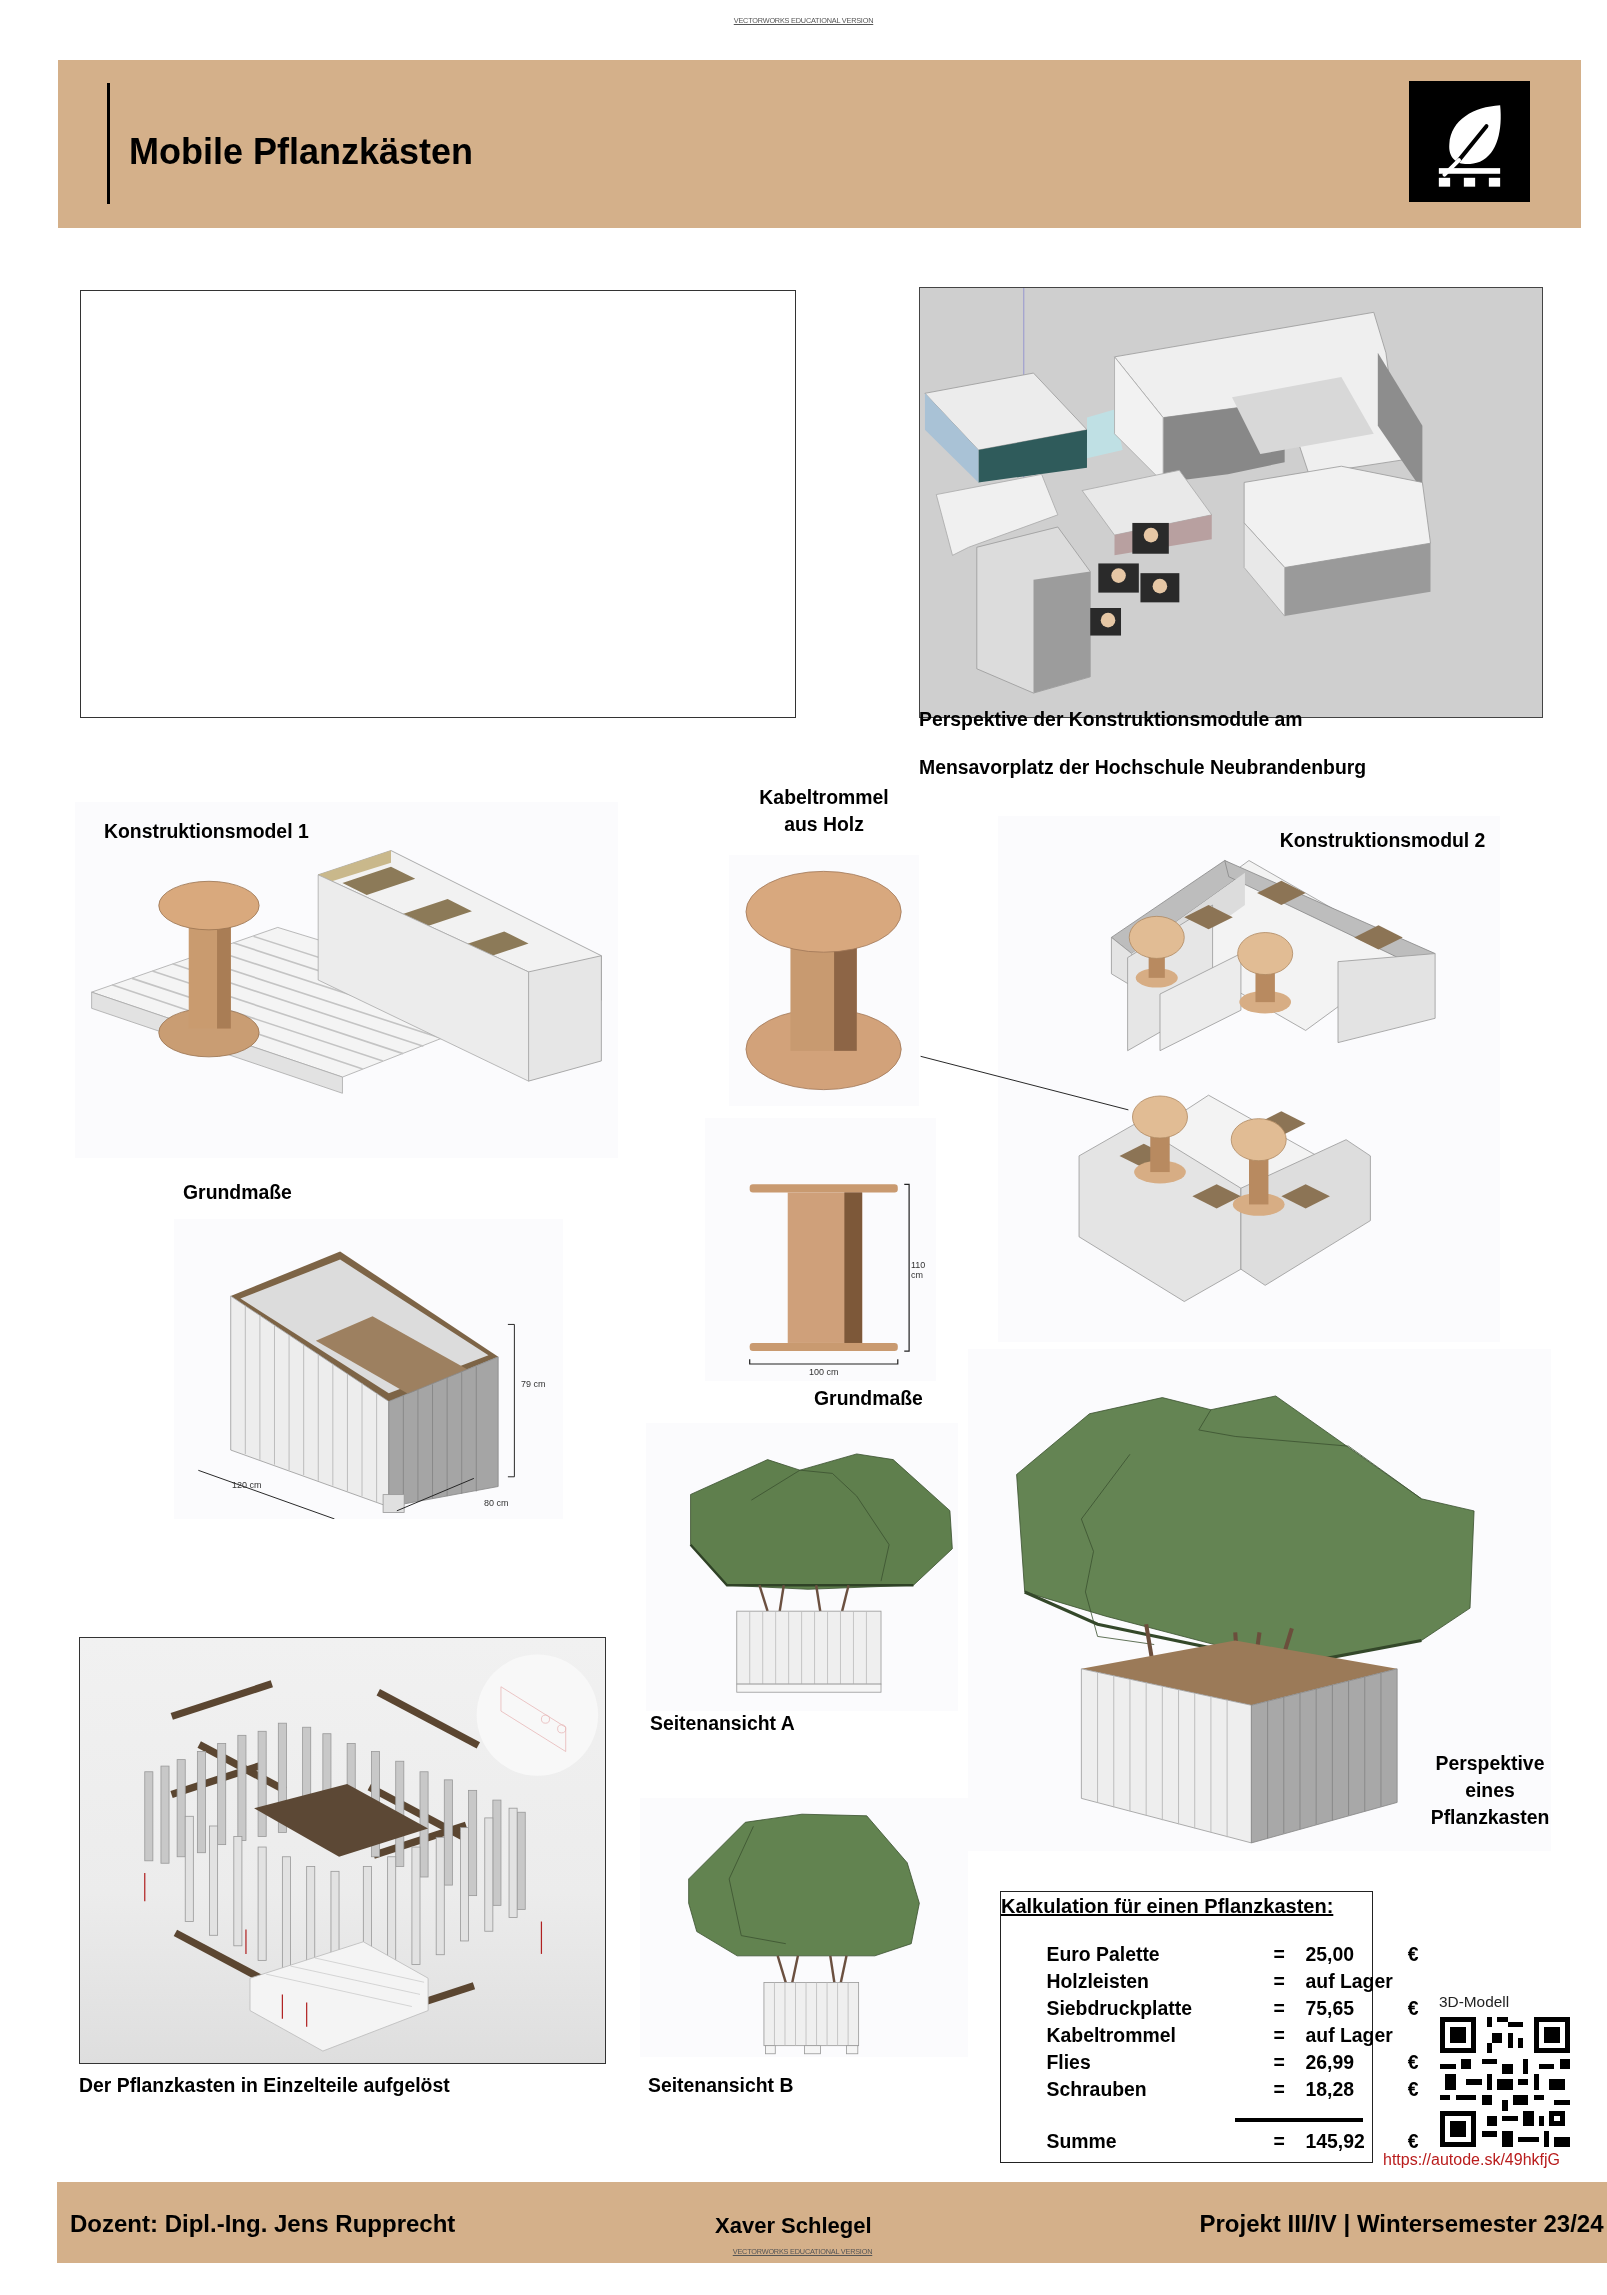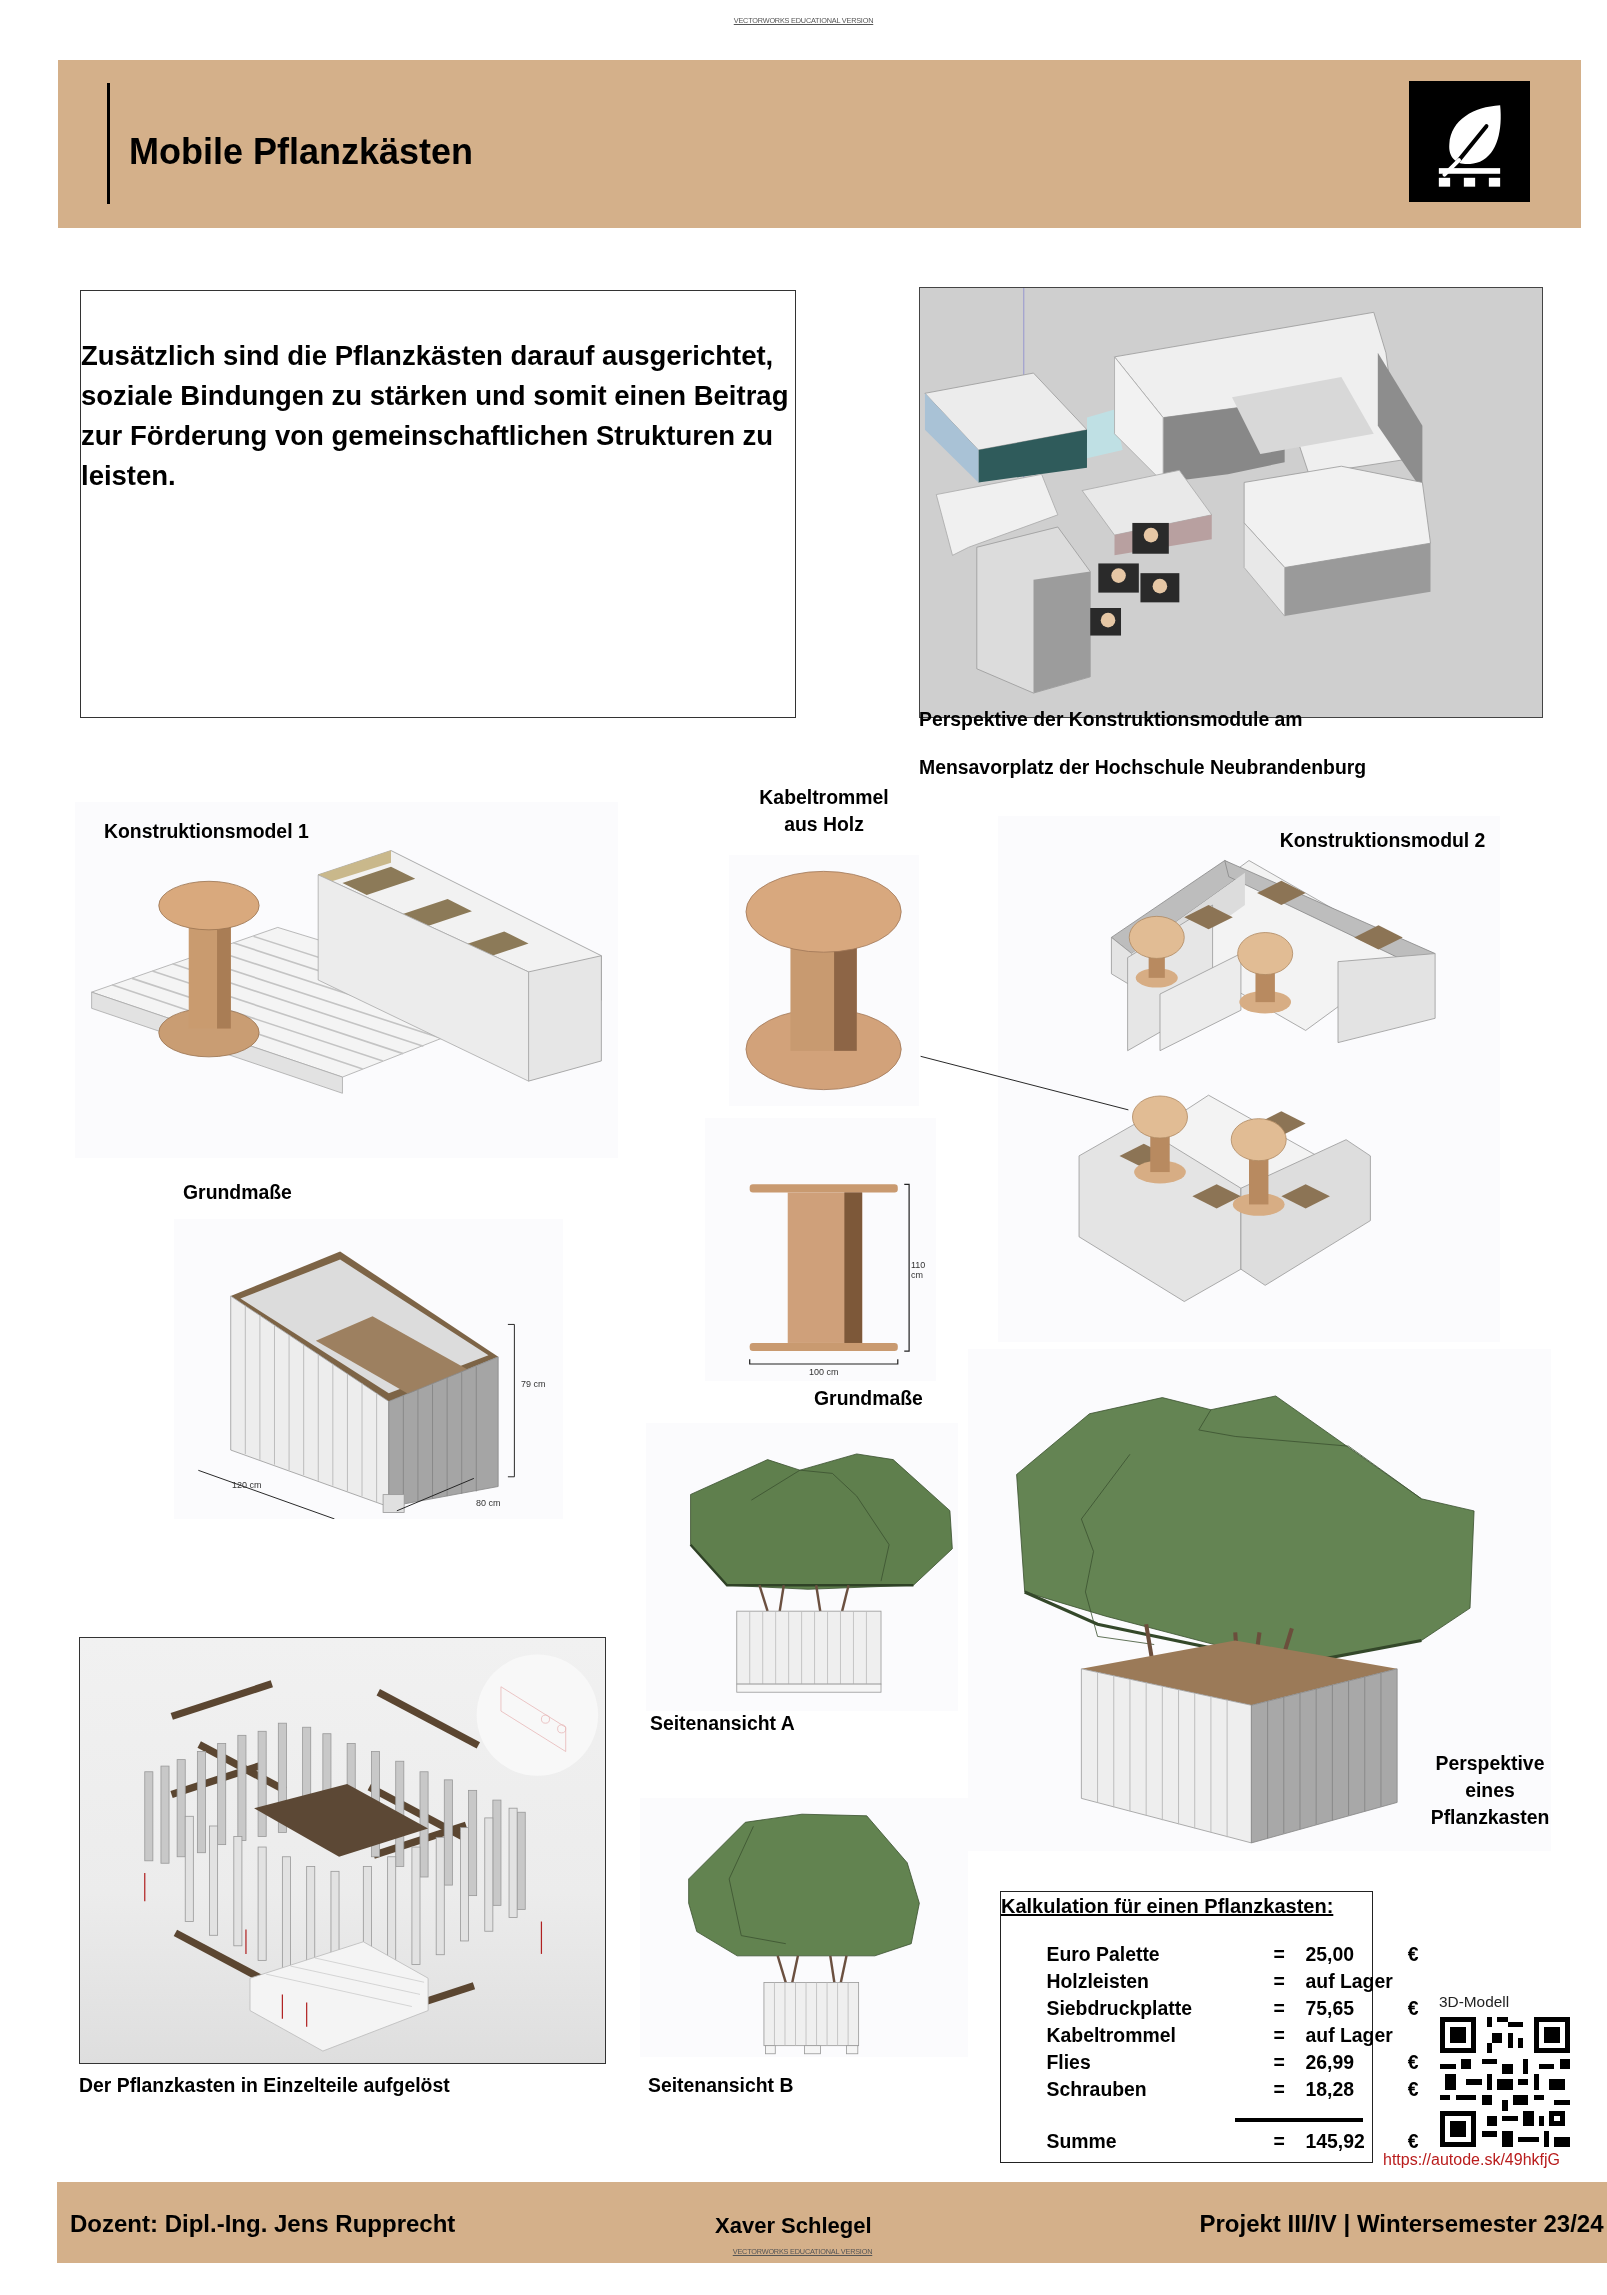--- a/index.html
+++ b/index.html
@@ -32,21 +32,20 @@
       <path d="M62 98 L 44 116" stroke="#fff" stroke-width="5" fill="none" stroke-linecap="round"></path>
       <rect x="37" y="108" width="76" height="7" fill="#fff"></rect>
       <rect x="37" y="120" width="14" height="11" fill="#fff"></rect>
       <rect x="68" y="120" width="14" height="11" fill="#fff"></rect>
       <rect x="99" y="120" width="14" height="11" fill="#fff"></rect>
     </svg>
   </div>
 </div>
 
 <div class="abs" style="left:80px;top:290px;width:716px;height:428px;border:1.2px solid #333;box-sizing:border-box;padding:4.9px 0 0 0;">
-  <p class="b" style="margin:40px 0 0 0;font-size:27.5px;line-height:40px;">Zusätzlich sind die Pflanzkästen darauf ausgerichtet, soziale Bindungen zu stärken und somit einen Beitrag zur Förderung von gemeinschaftlichen Strukturen zu leisten.</p>
 </div>
 
 <div class="abs" style="left:919px;top:287px;width:624px;height:431px;background:#cfcfcf;border:1.2px solid #444;box-sizing:border-box;overflow:hidden;">
   <svg width="624" height="431" viewBox="0 0 770 532">
     <line x1="128" y1="0" x2="128" y2="260" stroke="#8a8ad0" stroke-width="1"></line>
 
     <polygon points="6,130 140,105 206,175 72,200" fill="#ececec" stroke="#999"></polygon>
     <polygon points="72,200 206,175 206,222 72,240" fill="#2f5b5b"></polygon>
     <polygon points="6,130 72,200 72,240 6,175" fill="#a9c2d6"></polygon>
     <polygon points="206,160 240,150 250,200 206,210" fill="#bfe0e4"></polygon>
@@ -208,21 +207,21 @@
         <line x1="337" y1="196" x2="337" y2="342"></line>
       <line x1="355" y1="189" x2="355" y2="339"></line>
         <line x1="373" y1="182" x2="373" y2="336"></line>
     </g>
     <rect x="258" y="340" width="26" height="22" fill="#e0e0e0" stroke="#999"></rect>
     <path d="M30 310 L198 370" stroke="#222" stroke-width="1.2"></path>
     <path d="M275 360 L370 320" stroke="#222" stroke-width="1.2"></path>
     <path d="M412 130 H420 V318 H412" stroke="#222" fill="none" stroke-width="1.2"></path>
   </svg>
   <div class="abs dim" style="left:58px;top:261px;">120 cm</div>
-  <div class="abs dim" style="left:302px;top:279px;">80 cm</div>
+  <div class="abs dim" style="left:310px;top:279px;">80 cm</div>
   <div class="abs dim" style="left:347px;top:160px;">79 cm</div>
 </div>
 
 <div class="abs b" style="left:814px;top:1387px;font-size:19.4px;">Grundmaße</div>
 <div class="abs panel" style="left:646px;top:1423px;width:312px;height:288px;">
   <svg width="312" height="288" viewBox="0 0 385 355">
     <path d="M55 88 L150 45 L190 58 L260 38 L305 45 L375 108 L378 155 L330 200 L200 205 L100 200 L55 150 Z" fill="#5f7f4d" stroke="#3c5230"></path>
     <path d="M130 95 L190 58 L230 62 L260 90 L300 150 L290 195" stroke="#3c5230" fill="none"></path>
     <path d="M55 150 L100 200 L330 200" fill="none" stroke="#2f4226" stroke-width="3"></path>
     <g stroke="#6b5040" stroke-width="3">

